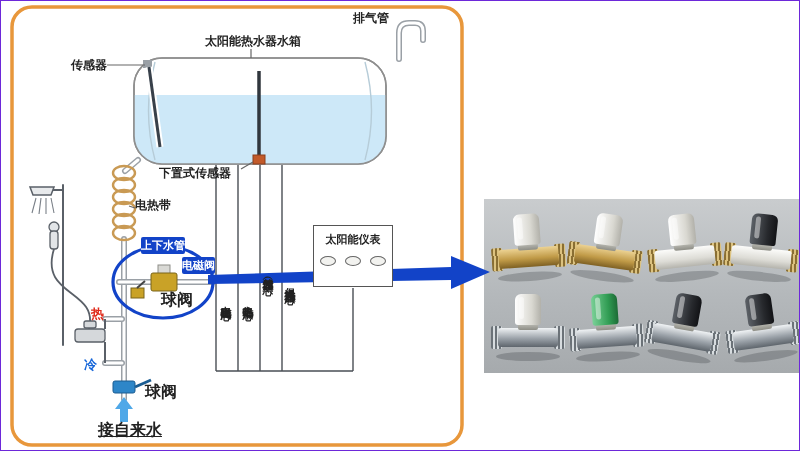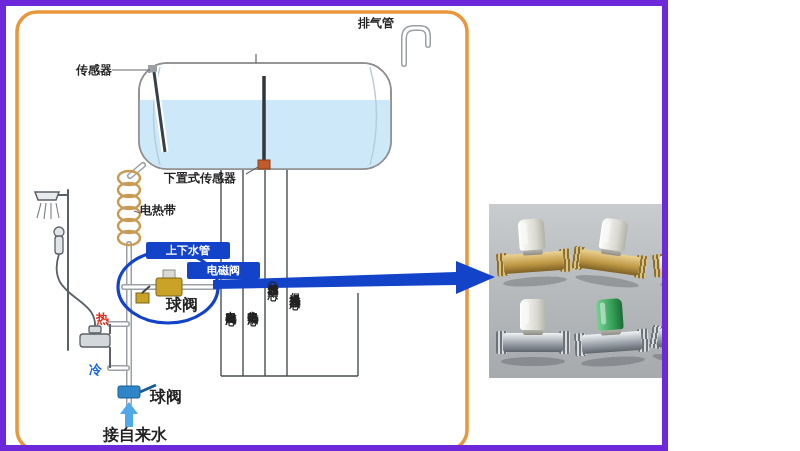--- a/index.html
+++ b/index.html
@@ -1,18 +1,18 @@
 <!DOCTYPE html>
 <html style="--frame-orange: #E8973B; --accent-blue: #1243C8; --hot-red: #E02A1A; --cold-blue: #1565D8; --water-blue: #CDE8F8; --photo-bg: #B7BBBE;"><head>
 <meta charset="utf-8">
 <style>
   html,body { margin:0; padding:0; background:#fff; }
   .figure {
-    position:relative; width:668px; height:451px; overflow:hidden;
-    background:#fff; border:6px solid #6d28d9; box-sizing:border-box;
+    position:relative; width:800px; height:451px; overflow:hidden;
+    background:#fff; border:1px solid #6d28d9; box-sizing:border-box;
     font-family:"DejaVu Sans", sans-serif;
   }
   .diagram-svg { position:absolute; left:0; top:0; z-index:2; }
 
   
   .photo {
     position:absolute; left:483px; top:198px; width:315px; height:174px; z-index:1;
     background:linear-gradient(180deg,#c9ccce 0%, #b4b8bb 55%, #a6aaad 100%);
   }
   .valve { position:absolute; width:72px; height:66px; }
@@ -34,21 +34,21 @@
   .sol::after { content:""; position:absolute; left:4px; top:3px; width:5px; height:22px;
     background:rgba(255,255,255,.45); border-radius:3px; }
   .sol-white { background:linear-gradient(90deg,#ffffff,#d9d8d1 65%,#b2b1aa); }
   .sol-green { background:linear-gradient(90deg,#79d096,#2f9b52 65%,#1d6b36); }
   .sol-black { background:linear-gradient(90deg,#5c6167,#27292d 65%,#121316); }
 
   
   .lbl { position:absolute; z-index:3; font-weight:bold; font-size:12px; color:#222; white-space:nowrap; }
   .lbl-sm { font-size:16px; }
   .badge { position:absolute; z-index:3; background:var(--accent-blue); color:#fff;
-    font-weight:bold; font-size:11px; padding:1px 20px; border-radius:2px; white-space:nowrap; }
+    font-weight:bold; font-size:11px; padding:1px 0; border-radius:2px; white-space:nowrap; }
   .vlbl { position:absolute; z-index:3; writing-mode:vertical-rl; text-orientation:upright;
     font-weight:bold; font-size:11px; color:#222; letter-spacing:1px; line-height:14px; }
   .hot-lbl { color:var(--hot-red); font-size:13px; }
   .cold-lbl { color:var(--cold-blue); font-size:13px; }
 
   
   .controller { position:absolute; z-index:3; left:312px; top:224px; width:80px; height:62px;
     background:#fff; border:1.6px solid #555; box-sizing:border-box; text-align:center; }
   .controller .title { font-weight:bold; font-size:11px; color:#222; margin-top:6px; }
   .ctrl-btns { display:flex; justify-content:center; gap:9px; margin-top:9px; }
@@ -233,30 +233,39 @@
       <line x1="134" y1="386" x2="150" y2="379" stroke="#1a5c92" stroke-width="3"></line>
     </g>
     <polygon points="123,396 114,408 119,408 119,421 127,421 127,408 132,408" fill="#4FA8E8"></polygon>
 
     <ellipse cx="162" cy="281" rx="50" ry="36" fill="none" style="stroke:var(--accent-blue)" stroke-width="3.2"></ellipse>
 
     <polygon points="207,274 450,266 450,255 489,271 450,288 450,279 207,283" style="fill:var(--accent-blue)"></polygon>
   </svg>
 
   <div class="lbl" style="left:352px; top:9px;">排气管</div>
+  <div class="lbl" style="left:204px; top:32px;">太阳能热水器水箱</div>
   <div class="lbl" style="left:70px;  top:56px;">传感器</div>
   <div class="lbl" style="left:158px; top:164px;">下置式传感器</div>
   <div class="lbl" style="left:134px; top:196px;">电热带</div>
   <div class="badge" style="left:140px; top:236px;">上下水管</div>
   <div class="badge" style="left:181px; top:256px;">电磁阀</div>
   <div class="lbl lbl-sm" style="left:160px; top:289px;">球阀</div>
   <div class="lbl hot-lbl" style="left:90px; top:304px;">热</div>
   <div class="lbl cold-lbl" style="left:83px; top:355px;">冷</div>
   <div class="lbl lbl-sm" style="left:144px; top:381px;">球阀</div>
-  <div class="lbl lbl-sm" style="left:97px; top:419px;">接自来水</div>
+  <div class="lbl lbl-sm" style="left:97px; top:419px;text-decoration:underline;">接自来水</div>
 
   <div class="vlbl" style="left:217px; top:296px;">电磁阀二芯</div>
   <div class="vlbl" style="left:239px; top:296px;">电热带二芯</div>
   <div class="vlbl" style="left:259px; top:268px;">传感器四（三）芯</div>
   <div class="vlbl" style="left:281px; top:278px;">保温传感器二芯</div>
 
+  <div class="controller">
+    <div class="title">太阳能仪表</div>
+    <div class="ctrl-btns">
+      <span class="ctrl-btn"></span>
+      <span class="ctrl-btn"></span>
+      <span class="ctrl-btn"></span>
+    </div>
+  </div>
 
 </div>
 
 </body></html>

